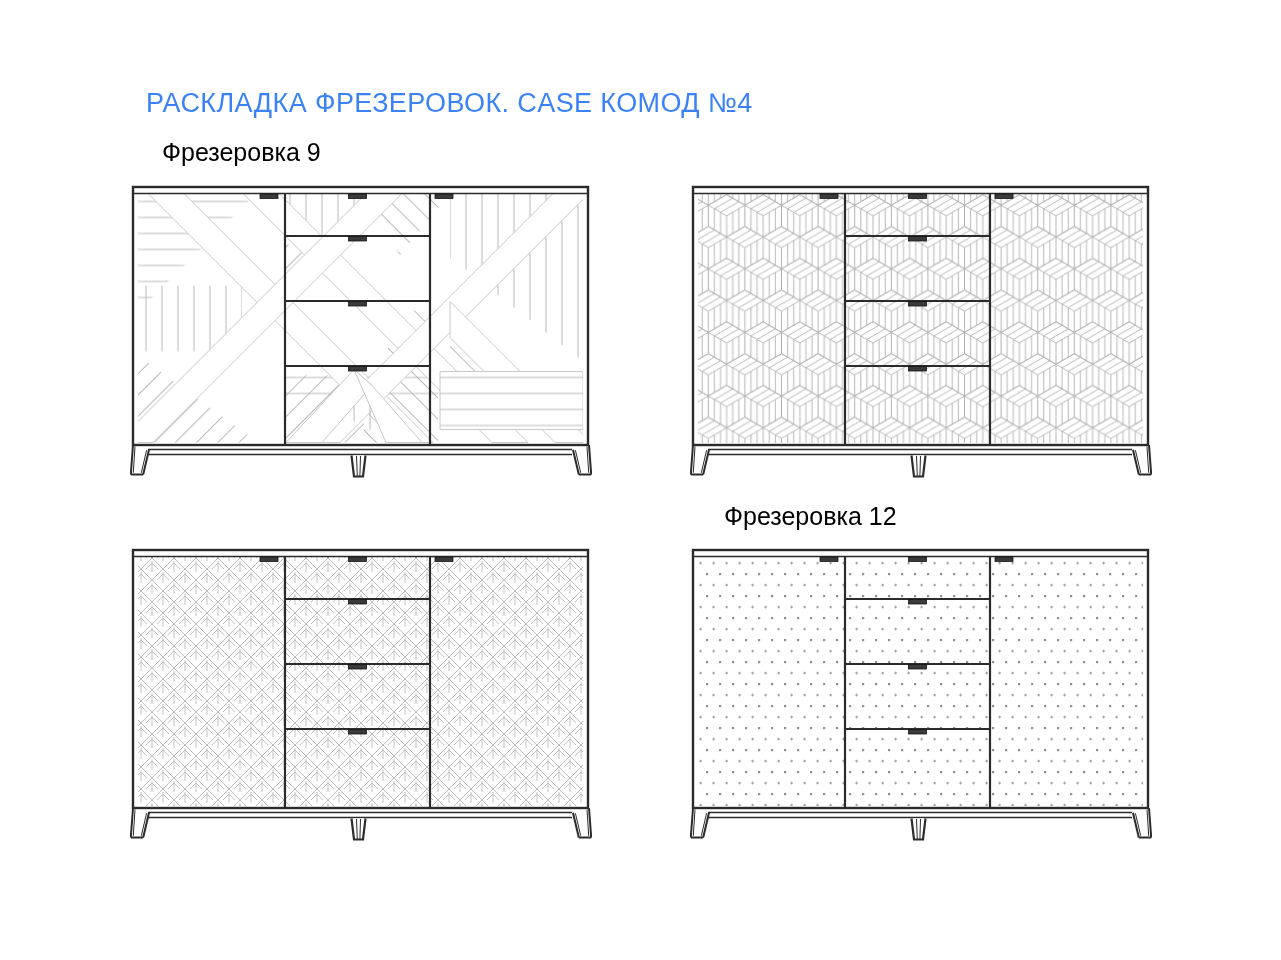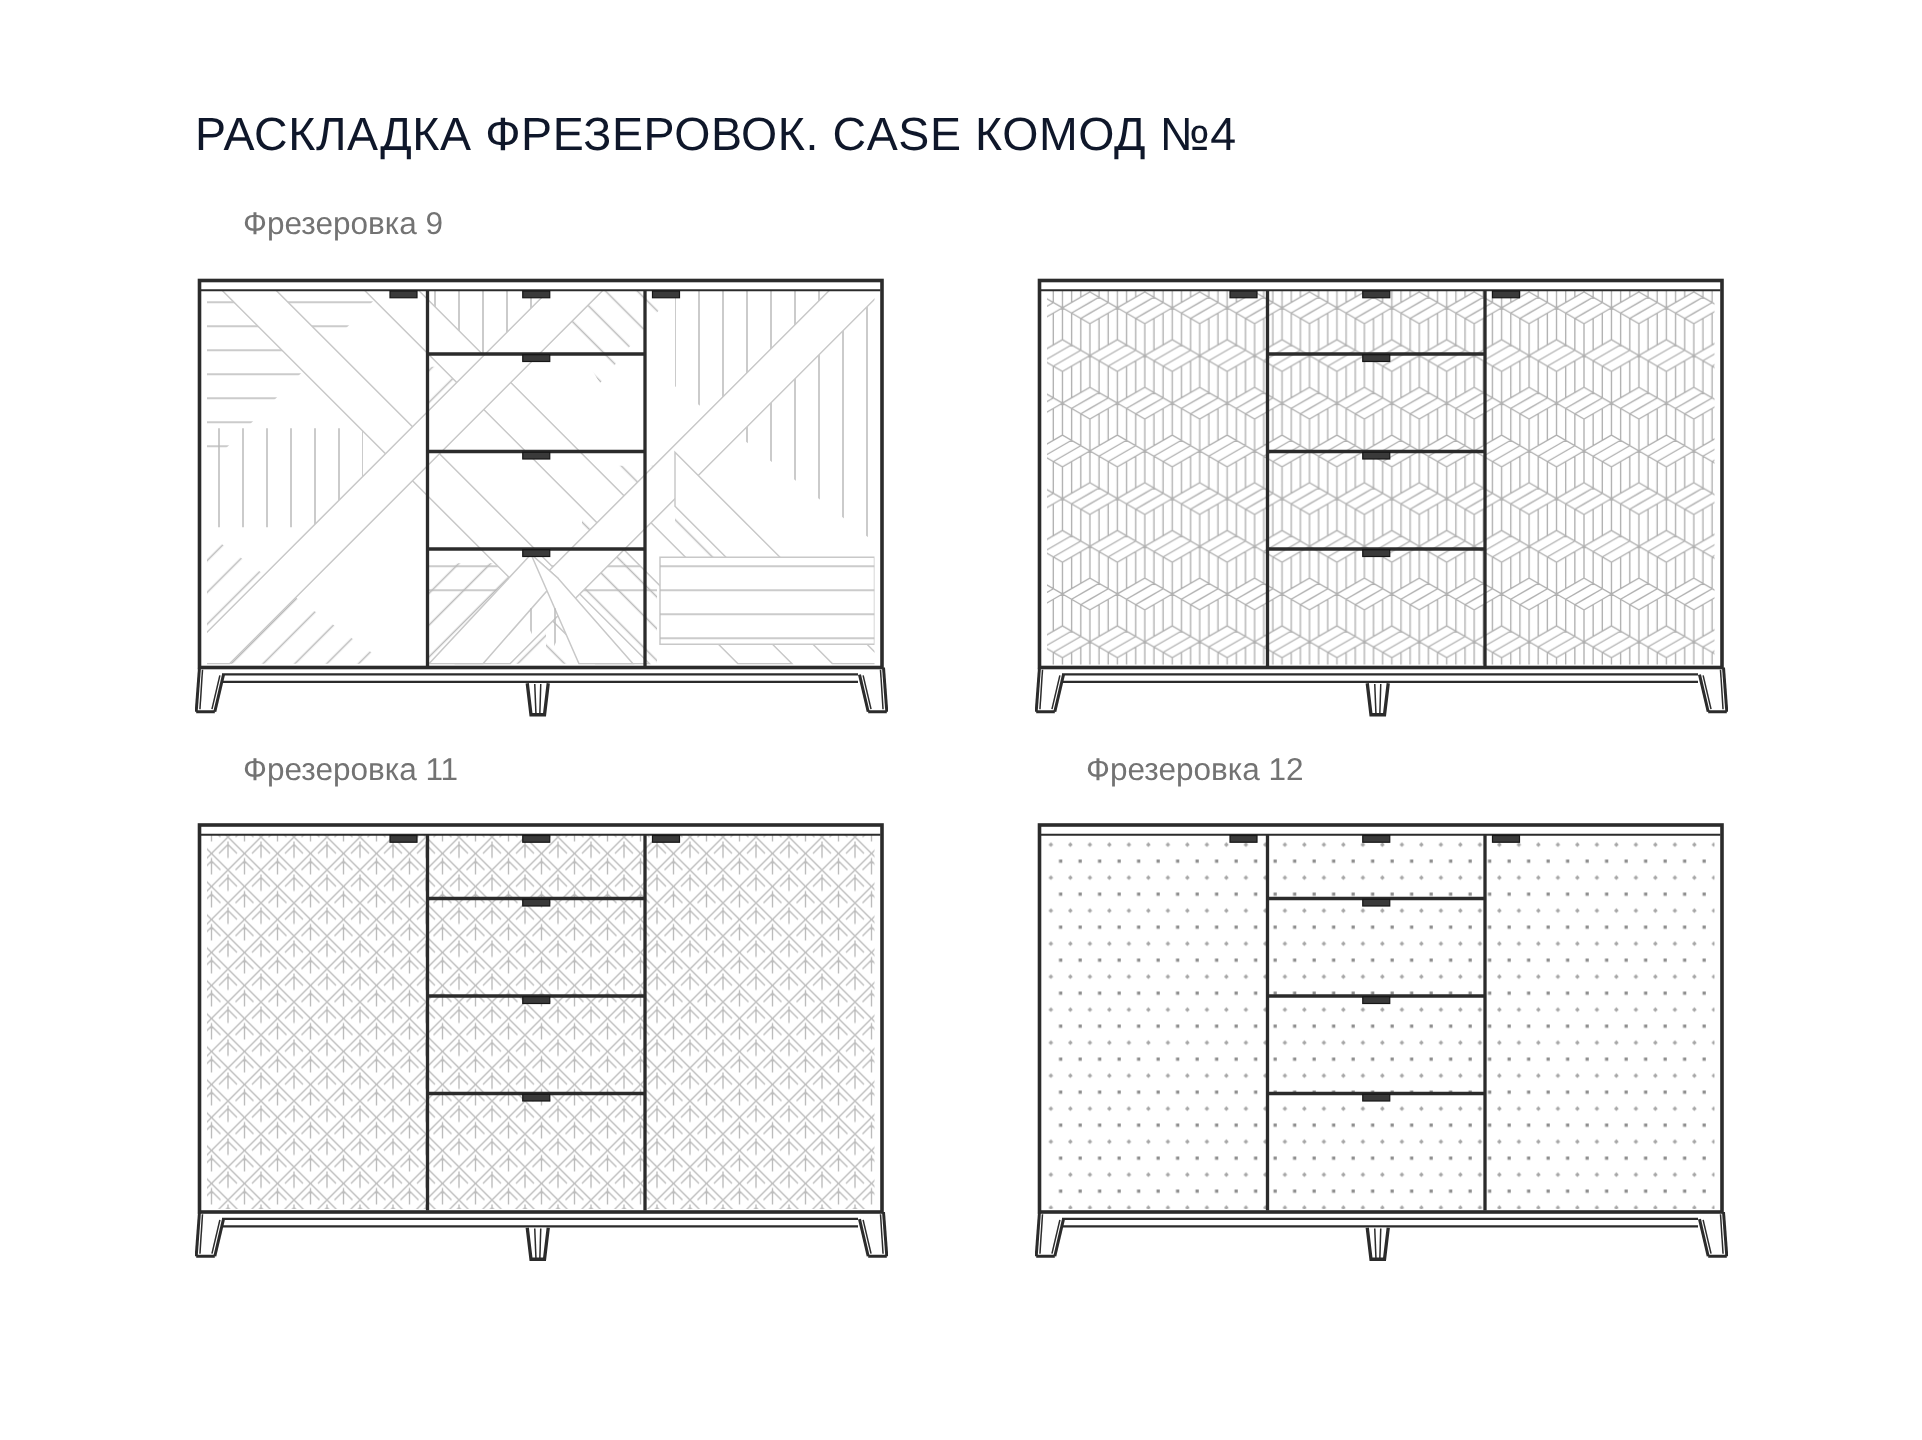--- a/index.html
+++ b/index.html
@@ -2,25 +2,25 @@
 <html><head>
 <meta charset="utf-8">
 <style>
   html,body{margin:0;padding:0}
   body{
     width:1281px;height:960px;position:relative;overflow:hidden;
     background:#ffffff;font-family:"Liberation Sans",sans-serif;
   }
   .sheet{position:absolute;inset:0}
   .title{
-    position:absolute;left:130px;top:72px;margin:0;
-    font-size:31px;font-weight:400;letter-spacing:.4px;color:#0f172a;white-space:nowrap;
+    position:absolute;left:130px;top:72px;margin:16px;
+    font-size:27px;font-weight:400;letter-spacing:.4px;color:#3b82f6;white-space:nowrap;
   }
   .variant-label{
-    position:absolute;font-size:21px;font-weight:400;color:#737373;white-space:nowrap;
+    position:absolute;font-size:25px;font-weight:400;color:#000000;white-space:nowrap;
   }
   .lbl-9 {left:162px;top:138px}
   .lbl-10{left:724px;top:138px}
   .lbl-11{left:162px;top:502px}
   .lbl-12{left:724px;top:502px}
   .drawing{position:absolute;width:462px;height:298px}
   .pos-9 {left:130px;top:184px}
   .pos-10{left:690px;top:184px}
   .pos-11{left:130px;top:547px}
   .pos-12{left:690px;top:547px}
@@ -59,21 +59,20 @@
     <rect x="3" y="4" width="2.2" height="2.2" fill="#8f8f8f"></rect>
     <rect x="9.5" y="15" width="2.2" height="2.2" fill="#a6a6a6" transform="rotate(45 10.6 16.1)"></rect>
           </pattern>
   <clipPath id="clipFace">
             <rect x="8" y="9.5" width="445" height="249.5"></rect>
           </clipPath>
  </defs>
 </svg></div>
 
   <div class="variant-label lbl-9">Фрезеровка 9</div>
-  <div class="variant-label lbl-11">Фрезеровка 11</div>
   <div class="variant-label lbl-12">Фрезеровка 12</div>
 
   <div class="drawing pos-9"><svg viewBox="0 0 462 298" width="462" height="298">
     <rect x="3" y="3" width="455" height="258" fill="#fff"></rect>
     <g clip-path="url(#clipFace)">
           <g transform="translate(8,9.5)">
     <polygon points="0,0 118,0 0,118" fill="url(#patH)"></polygon>
     <polygon points="0,92 104,92 104,158 0,158" fill="url(#patV)"></polygon>
     <polygon points="147,0 225,0 225,46 147,46" fill="url(#patV)"></polygon>
     <polygon points="225,0 312,0 262,62" fill="url(#patBS)"></polygon>

